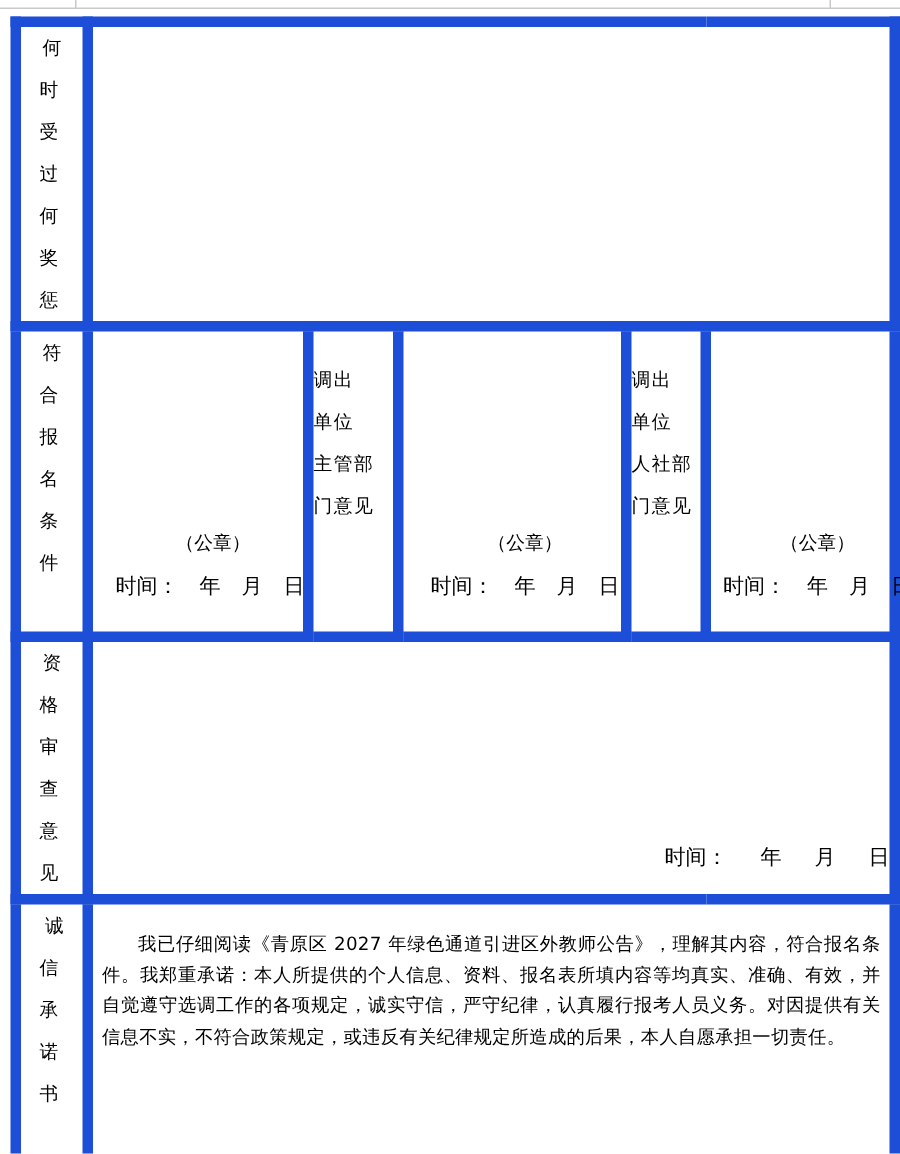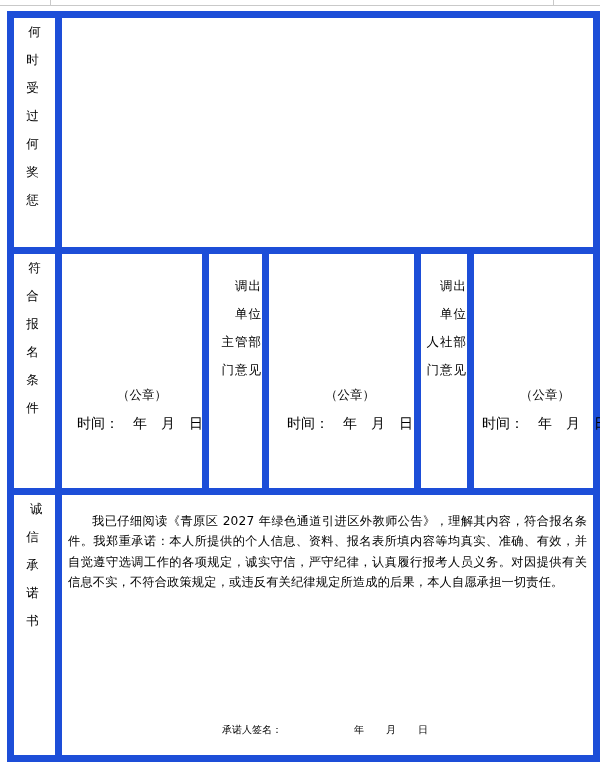--- a/index.html
+++ b/index.html
@@ -86,21 +86,21 @@
     white-space: nowrap;
   }
   .dateline .lbl { letter-spacing: 0px; }
   .dateline .ymd { letter-spacing: 0px; }
   .sp-md { display: inline-block; width: 14px; }
   .sp-lg { display: inline-block; width: 22px; }
 
   
   .vlabel {
     width: 60px;
-    text-align: right;
+    text-align: left;
     vertical-align: top;
   }
   .vlabel .vtext {
     display: block;
     font-size: 12.5px;
     line-height: 28px;
     letter-spacing: 1px;
     padding-top: 18px;
   }
   .vlabel .vtext span { display: block; }
@@ -188,20 +188,30 @@
     </td>
 
     <td class="content">
       <span class="seal" style="left:46px; top:133px;">（公章）</span>
       <span class="dateline" style="left:8px; top:161px;">
         <span class="lbl">时间：</span><span class="sp-md"></span><span class="ymd">年</span><span class="sp-md"></span><span class="ymd">月</span><span class="sp-md"></span><span class="ymd">日</span>
       </span>
     </td>
   </tr>
 
+  <tr>
+    <td class="stub" style="height:164px;">
+      <span class="stub-text stub-2">资格审查意见</span>
+    </td>
+    <td class="content" colspan="5">
+      <span class="dateline" style="left:381px; top:135px;">
+        <span class="lbl">时间：</span><span class="sp-lg"></span><span class="ymd">年</span><span class="sp-lg"></span><span class="ymd">月</span><span class="sp-lg"></span><span class="ymd">日</span>
+      </span>
+    </td>
+  </tr>
 
   <tr>
     <td class="stub" style="height:223px;">
       <span class="stub-text stub-1">诚信承诺书</span>
     </td>
     <td class="content" colspan="5">
       <div class="pledge">我已仔细阅读《青原区 2027 年绿色通道引进区外教师公告》，理解其内容，符合报名条件。我郑重承诺：本人所提供的个人信息、资料、报名表所填内容等均真实、准确、有效，并自觉遵守选调工作的各项规定，诚实守信，严守纪律，认真履行报考人员义务。对因提供有关信息不实，不符合政策规定，或违反有关纪律规定所造成的后果，本人自愿承担一切责任。</div>
       <div class="sign-line">
         <span>承诺人签名：</span><span style="display:inline-block;width:72px;"></span><span>年</span><span class="sp-lg"></span><span>月</span><span class="sp-lg"></span><span>日</span>
       </div>

